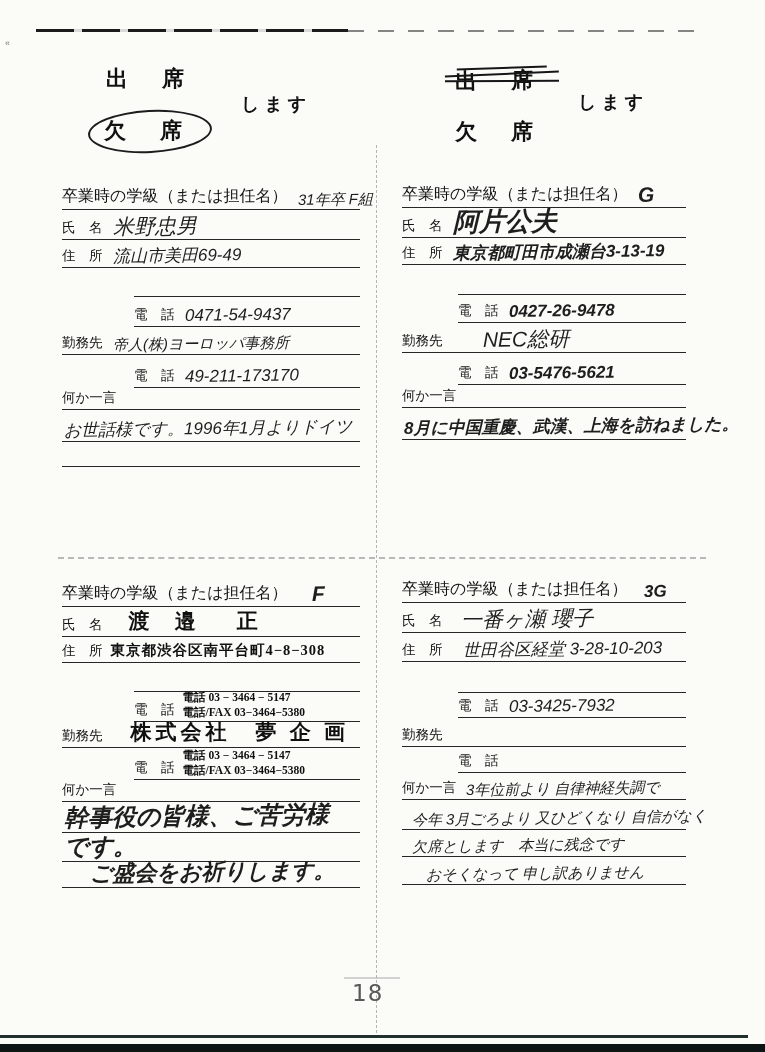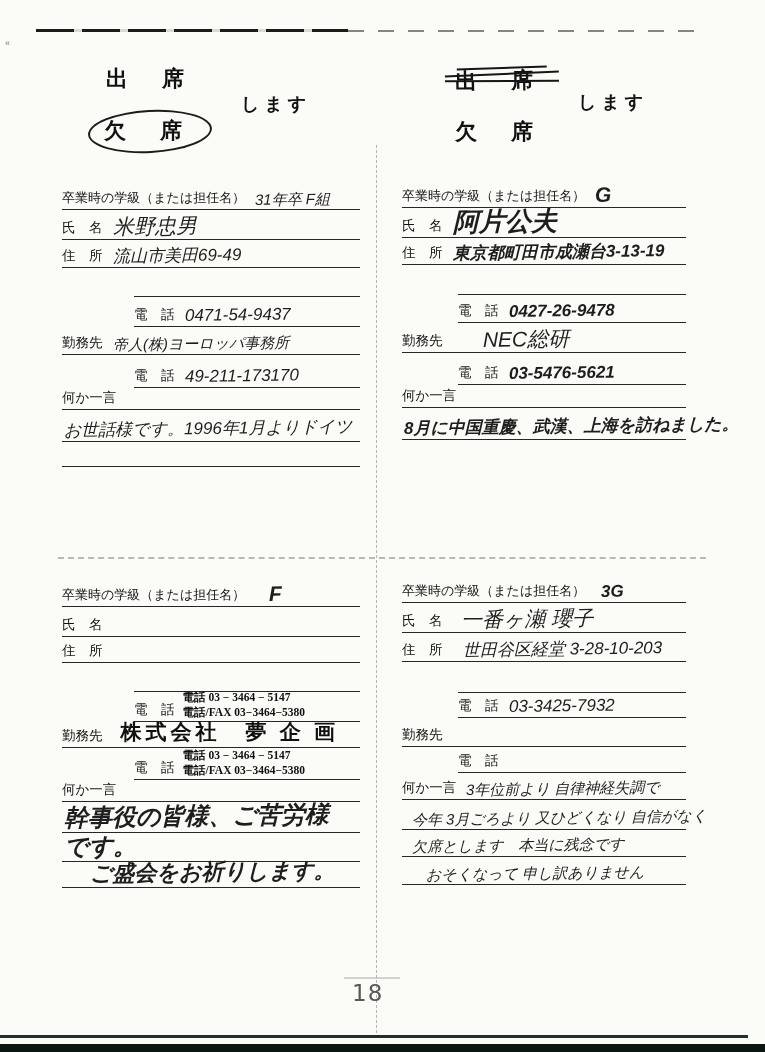--- a/index.html
+++ b/index.html
@@ -29,21 +29,21 @@
     transform:rotate(-3deg);}
   .struck{display:inline-block;position:relative;transform:rotate(-1deg);}
   .struck .s1,.struck .s2,.struck .s3{position:absolute;left:-10px;right:-12px;height:2.2px;background:#161616;}
   .struck .s1{top:22%;transform:rotate(-1.5deg);}
   .struck .s2{top:48%;transform:rotate(.8deg);}
   .struck .s3{top:4%;left:2px;right:0;height:1.8px;transform:rotate(-1deg);}
   
   .frm{position:absolute;}
   .row{display:flex;align-items:flex-end;gap:8px;border-bottom:1.7px solid #262626;box-sizing:border-box;}
   .lbl{font-size:13.5px;color:#141414;white-space:nowrap;padding-bottom:2px;font-weight:500;}
-  .lbl.small{font-size:13px;font-family:Liberation Serif, serif;}
+  .lbl.small{font-size:16px;font-family:Liberation Serif, serif;}
   .hw{font-style:italic;color:#1e1e1e;white-space:nowrap;line-height:1;
     transform:rotate(-.8deg);transform-origin:left bottom;padding:0 0 2px 2px;}
   .hw-sm{font-size:15px;} .hw-md{font-size:17px;} .hw-lg{font-size:21px;}
   .hw-xl{font-size:26px;font-weight:bold;}
   .hw-bold{font-weight:bold;}
   .stamp{font-family:"Liberation Serif",serif;font-weight:bold;color:#101010;white-space:nowrap;}
   .stamp-name{font-size:21px;letter-spacing:10px;padding-bottom:1px;}
   .stamp-addr{font-size:14.5px;letter-spacing:1px;padding-bottom:2px;}
   .stamp-2line{font-size:11.5px;line-height:1.3;text-align:left;padding-bottom:1px;}
   .stamp-big{font-size:21px;letter-spacing:4px;padding-bottom:1px;}
@@ -162,35 +162,37 @@
     </div>
   </div>
 
   <div class="frm" style="left:62px;top:585px;width:298px;">
     <div class="row" style="height:22px;">
       <span class="lbl small">卒業時の学級（または担任名）</span>
       <span class="hw hw-lg hw-bold" style="margin-left:14px;">F</span>
     </div>
     <div class="row" style="height:30px;">
       <span class="lbl">氏　名</span>
+      <span class="stamp stamp-name" style="margin-left:18px;">渡 邉　正</span>
     </div>
     <div class="row" style="height:26px;">
       <span class="lbl">住　所</span>
+      <span class="stamp stamp-addr">東京都渋谷区南平台町4−8−308</span>
     </div>
     <div class="row" style="height:29px;margin-left:72px;"></div>
     <div class="row" style="height:30px;margin-left:72px;">
       <span class="lbl">電　話</span>
       <span class="stamp stamp-2line">
         <span style="display:block;">電話 03 − 3464 − 5147</span>
         <span style="display:block;">電話/FAX 03−3464−5380</span>
       </span>
     </div>
     <div class="row" style="height:26px;">
       <span class="lbl">勤務先</span>
-      <span class="stamp stamp-big" style="margin-left:10px;">株式会社　夢 企 画</span>
+      <span class="stamp stamp-big" style="margin-left:20px;">株式会社　夢 企 画</span>
     </div>
     <div class="row" style="height:32px;margin-left:72px;">
       <span class="lbl">電　話</span>
       <span class="stamp stamp-2line">
         <span style="display:block;">電話 03 − 3464 − 5147</span>
         <span style="display:block;">電話/FAX 03−3464−5380</span>
       </span>
     </div>
     <div class="row" style="height:22px;">
       <span class="lbl">何か一言</span>

